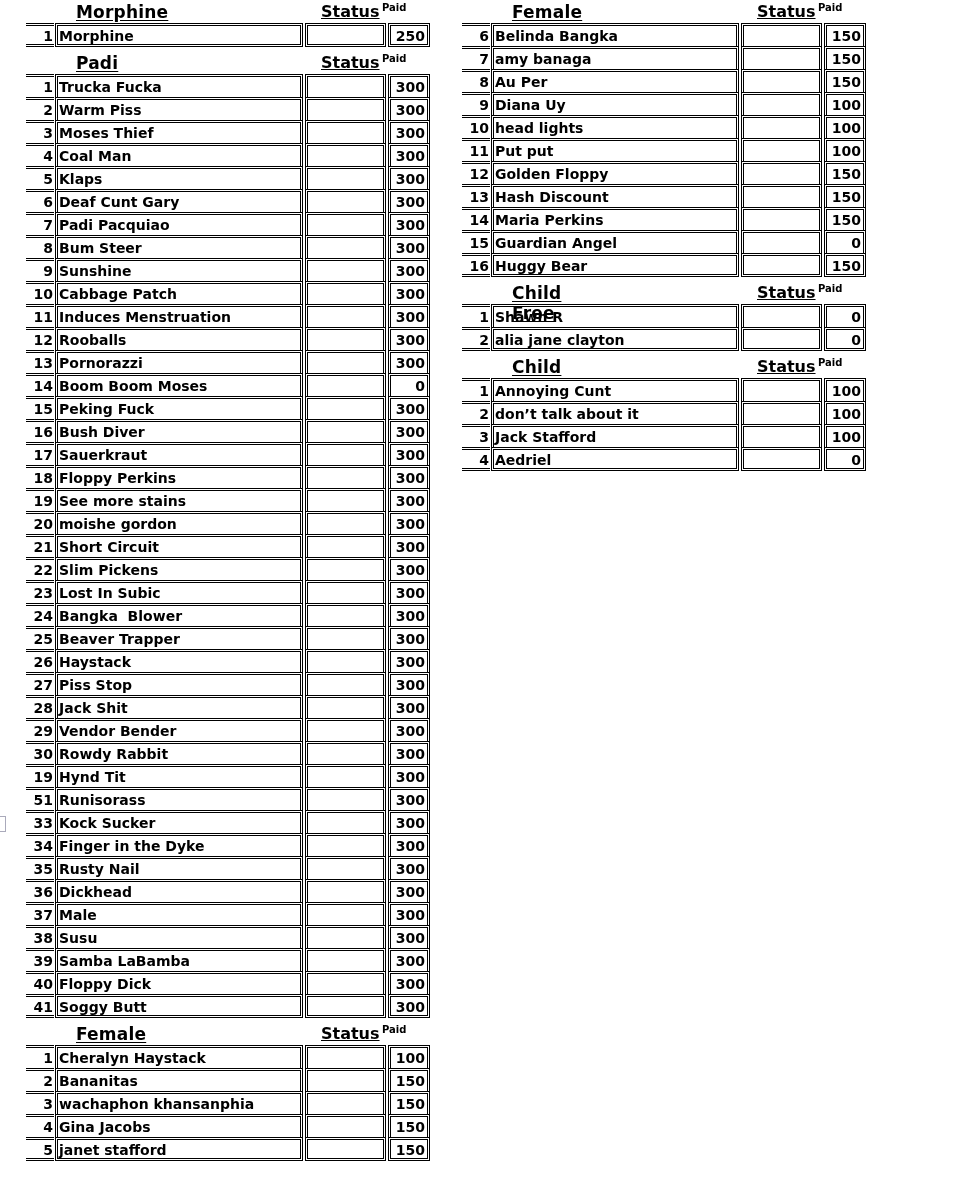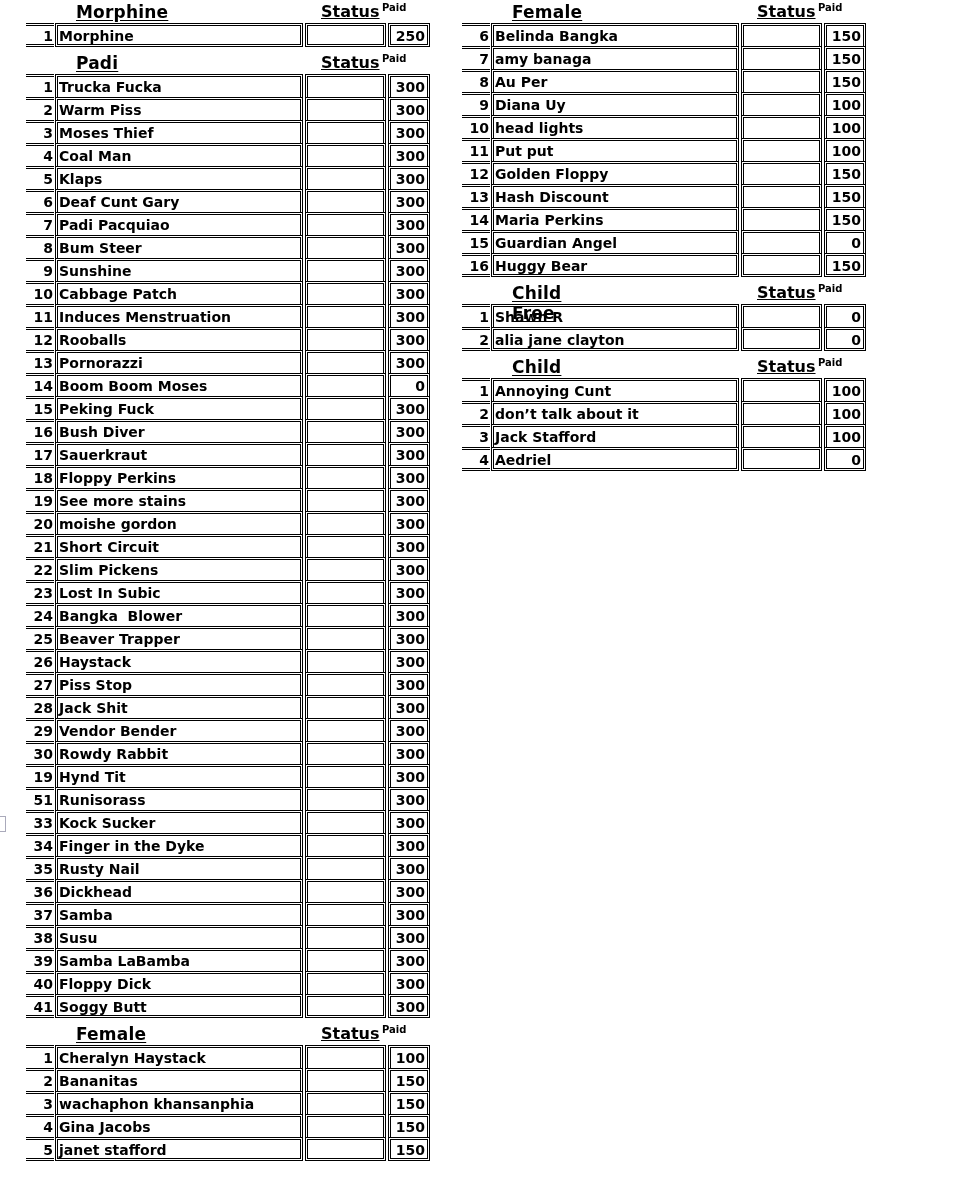--- a/index.html
+++ b/index.html
@@ -262,21 +262,21 @@
         <div class="cell c-paid">300</div>
       </div>
       <div class="row">
         <div class="cell c-idx">36</div>
         <div class="cell c-name">Dickhead</div>
         <div class="cell c-status"></div>
         <div class="cell c-paid">300</div>
       </div>
       <div class="row alt">
         <div class="cell c-idx">37</div>
-        <div class="cell c-name">Samba</div>
+        <div class="cell c-name">Male</div>
         <div class="cell c-status"></div>
         <div class="cell c-paid">300</div>
       </div>
       <div class="row">
         <div class="cell c-idx">38</div>
         <div class="cell c-name">Susu</div>
         <div class="cell c-status"></div>
         <div class="cell c-paid">300</div>
       </div>
       <div class="row alt">

